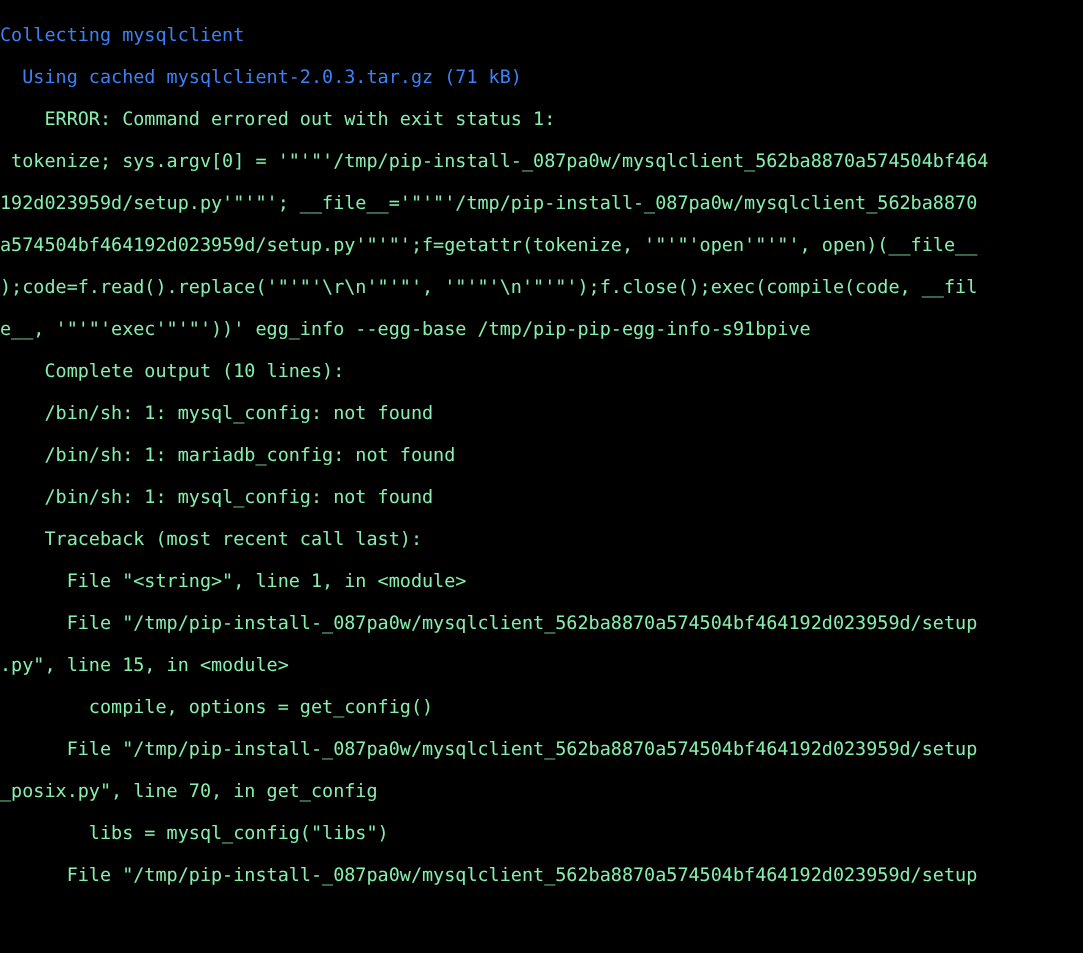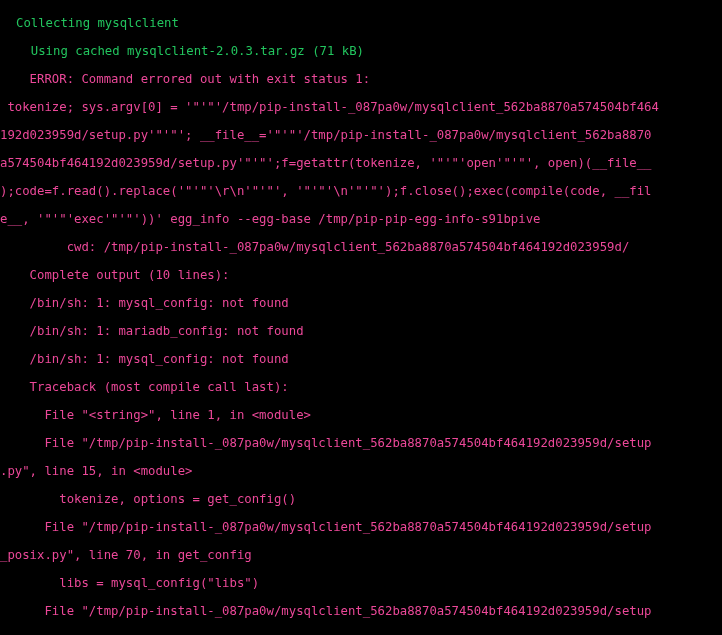--- a/index.html
+++ b/index.html
@@ -12,45 +12,44 @@
   }
   .terminal {
     font-family: "Consolas", "Menlo", "DejaVu Sans Mono", monospace;
     font-size: 12.3px;
     line-height: 14px;
     white-space: pre;
     color: #ffffff;
     padding: 2px 0 0 0;
   }
   .line { white-space: pre; }
-  .w { color: #22c55e; margin-left: 16px; }
-  .r { color: #ec4899; }
+  .w { color: #3b82f6; }
+  .r { color: #86efac; }
 </style>
 </head>
 <body>
 
 <div class="terminal">
 <div class="line w">Collecting mysqlclient</div>
 <div class="line w">  Using cached mysqlclient-2.0.3.tar.gz (71 kB)</div>
 <div class="line r">    ERROR: Command errored out with exit status 1:</div>
 <div class="line r"> tokenize; sys.argv[0] = '"'"'/tmp/pip-install-_087pa0w/mysqlclient_562ba8870a574504bf464</div>
 <div class="line r">192d023959d/setup.py'"'"'; __file__='"'"'/tmp/pip-install-_087pa0w/mysqlclient_562ba8870</div>
 <div class="line r">a574504bf464192d023959d/setup.py'"'"';f=getattr(tokenize, '"'"'open'"'"', open)(__file__</div>
 <div class="line r">);code=f.read().replace('"'"'\r\n'"'"', '"'"'\n'"'"');f.close();exec(compile(code, __fil</div>
 <div class="line r">e__, '"'"'exec'"'"'))' egg_info --egg-base /tmp/pip-pip-egg-info-s91bpive</div>
-<div class="line r">         cwd: /tmp/pip-install-_087pa0w/mysqlclient_562ba8870a574504bf464192d023959d/</div>
 <div class="line r">    Complete output (10 lines):</div>
 <div class="line r">    /bin/sh: 1: mysql_config: not found</div>
 <div class="line r">    /bin/sh: 1: mariadb_config: not found</div>
 <div class="line r">    /bin/sh: 1: mysql_config: not found</div>
-<div class="line r">    Traceback (most compile call last):</div>
+<div class="line r">    Traceback (most recent call last):</div>
 <div class="line r">      File "&lt;string&gt;", line 1, in &lt;module&gt;</div>
 <div class="line r">      File "/tmp/pip-install-_087pa0w/mysqlclient_562ba8870a574504bf464192d023959d/setup</div>
 <div class="line r">.py", line 15, in &lt;module&gt;</div>
-<div class="line r">        tokenize, options = get_config()</div>
+<div class="line r">        compile, options = get_config()</div>
 <div class="line r">      File "/tmp/pip-install-_087pa0w/mysqlclient_562ba8870a574504bf464192d023959d/setup</div>
 <div class="line r">_posix.py", line 70, in get_config</div>
 <div class="line r">        libs = mysql_config("libs")</div>
 <div class="line r">      File "/tmp/pip-install-_087pa0w/mysqlclient_562ba8870a574504bf464192d023959d/setup</div>
 
 
 
 
 
 

